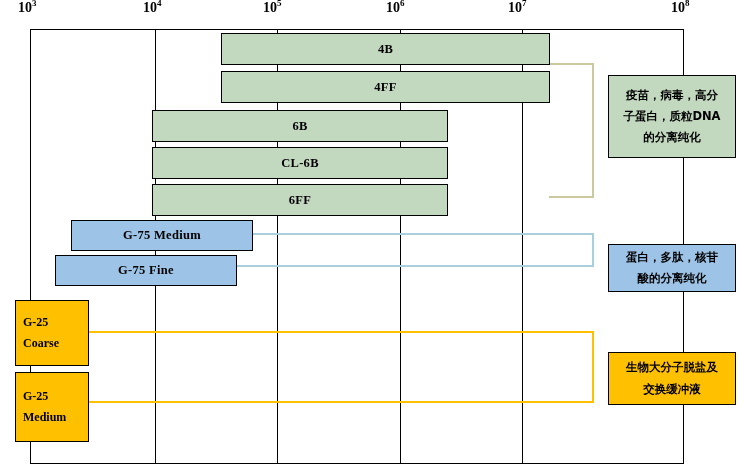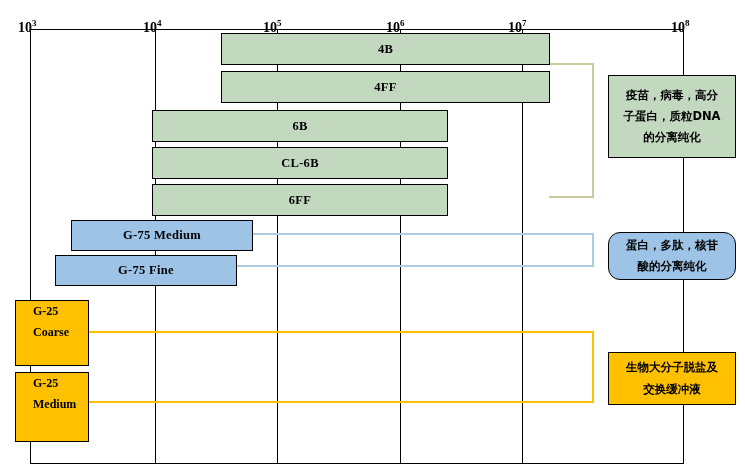--- a/index.html
+++ b/index.html
@@ -20,21 +20,21 @@
   .axis-line {
     position: absolute;
     left: 30px;
     top: 29px;
     width: 653px;
     height: 0;
     border-top: 1.6px solid #000000;
   }
   .tick-label {
     position: absolute;
-    top: 20px;
+    top: 0;
     font-size: 14px;
     font-weight: bold;
     color: #000000;
     white-space: nowrap;
     letter-spacing: 0px;
   }
   .tick-label sup {
     font-size: 9px;
     font-weight: bold;
     vertical-align: super;
@@ -72,21 +72,22 @@
   .bar.green { background: #c2d8bf; }
   .bar.blue  { background: #9dc3e6; }
 
   .boxleft {
     position: absolute;
     box-sizing: border-box;
     border: 1.3px solid #000000;
     background: #ffc000;
     display: flex;
     flex-direction: column;
-    padding-left: 17px;
+    justify-content: center;
+    padding-left: 7px;
     font-size: 12px;
     font-weight: bold;
     color: #000000;
     line-height: 1.75;
   }
 
   
   .note {
     position: absolute;
     box-sizing: border-box;
@@ -176,17 +177,17 @@
     <span>G-25</span>
     <span>Coarse</span>
   </div>
   <div class="boxleft" style="left:15px; top:372px; width:74px; height:70px;">
     <span>G-25</span>
     <span>Medium</span>
   </div>
 
   <div class="note green" style="left:608px; top:75px; width:128px; height:83px;">疫苗，病毒，高分子蛋白，质粒DNA的分离纯化</div>
 
-  <div class="note blue" style="left:608px; top:232px; width:128px; height:48px;border-radius:12px;">蛋白，多肽，核苷酸的分离纯化</div>
+  <div class="note blue" style="left:608px; top:244px; width:128px; height:48px;">蛋白，多肽，核苷酸的分离纯化</div>
 
   <div class="note gold" style="left:608px; top:352px; width:128px; height:53px;">生物大分子脱盐及交换缓冲液</div>
 
 </div>
 
 </body></html>

